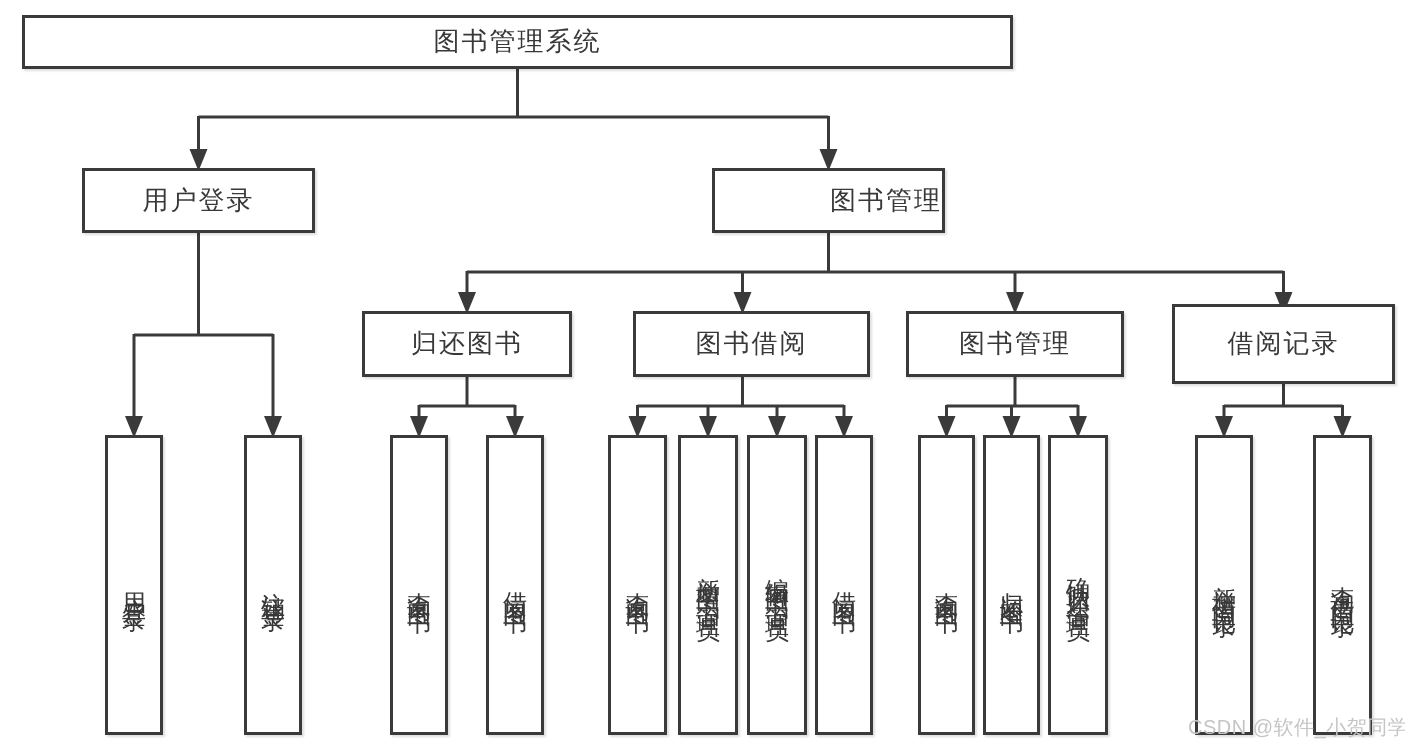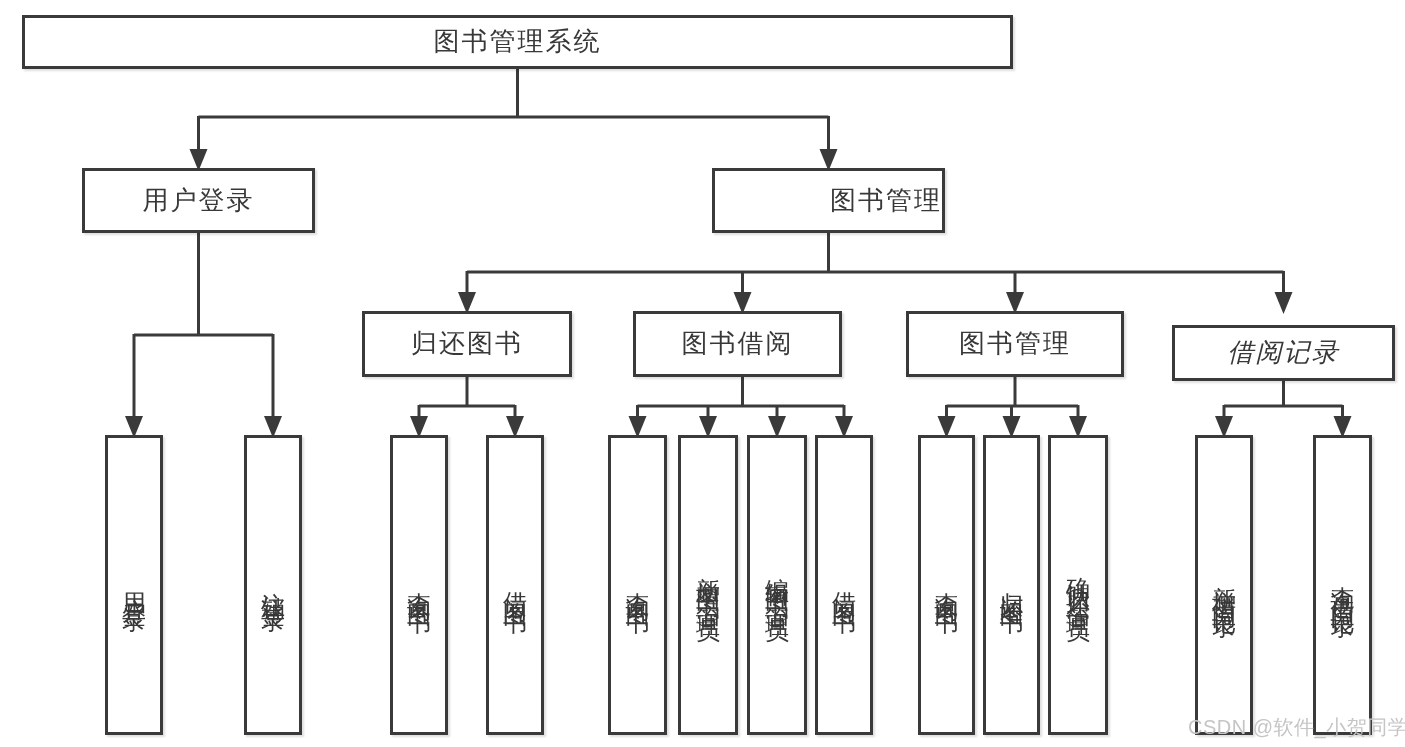--- a/index.html
+++ b/index.html
@@ -119,27 +119,27 @@
     </div>
     <div class="node" style="left: 82px; top: 168px; width: 233px; height: 65px;">
       <span class="lbl">用户登录</span>
     </div>
     <div class="node" style="left: 712px; top: 168px; width: 233px; height: 65px; justify-content: flex-end;">
       <span class="lbl">图书管理</span>
     </div>
     <div class="node" style="left: 362px; top: 311px; width: 210px; height: 66px;">
       <span class="lbl">归还图书</span>
     </div>
-    <div class="node" style="left: 633px; top: 311px; width: 209px; height: 66px;">
+    <div class="node" style="left: 633px; top: 311px; width: 237px; height: 66px;">
       <span class="lbl">图书借阅</span>
     </div>
     <div class="node" style="left: 906px; top: 311px; width: 218px; height: 66px;">
       <span class="lbl">图书管理</span>
     </div>
-    <div class="node" style="left: 1172px; top: 325px; width: 223px; height: 56px; font-style: italic;">
+    <div class="node" style="left: 1172px; top: 304px; width: 223px; height: 80px;">
       <span class="lbl">借阅记录</span>
     </div>
     <div class="node v" style="left: 105px; top: 435px; width: 58px; height: 300px;">
       <span class="lbl">用户登录</span>
     </div>
     <div class="node v" style="left: 244px; top: 435px; width: 58px; height: 300px;">
       <span class="lbl">注销登录</span>
     </div>
     <div class="node v" style="left: 390px; top: 435px; width: 58px; height: 300px;">
       <span class="lbl">查询图书</span>

